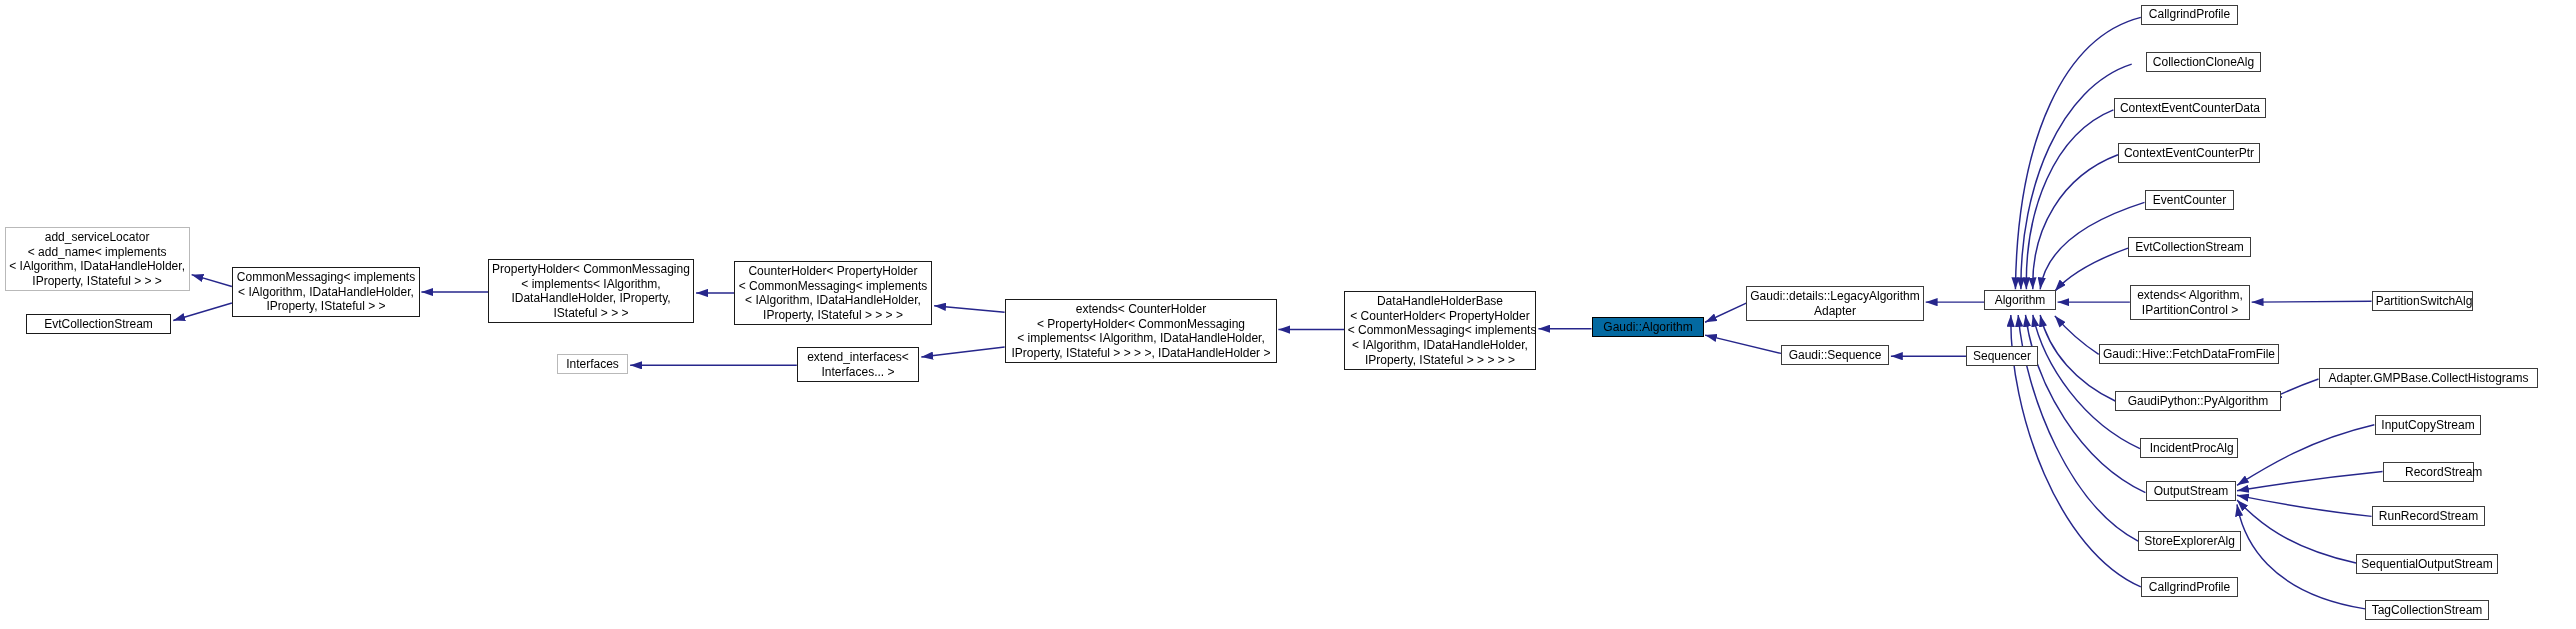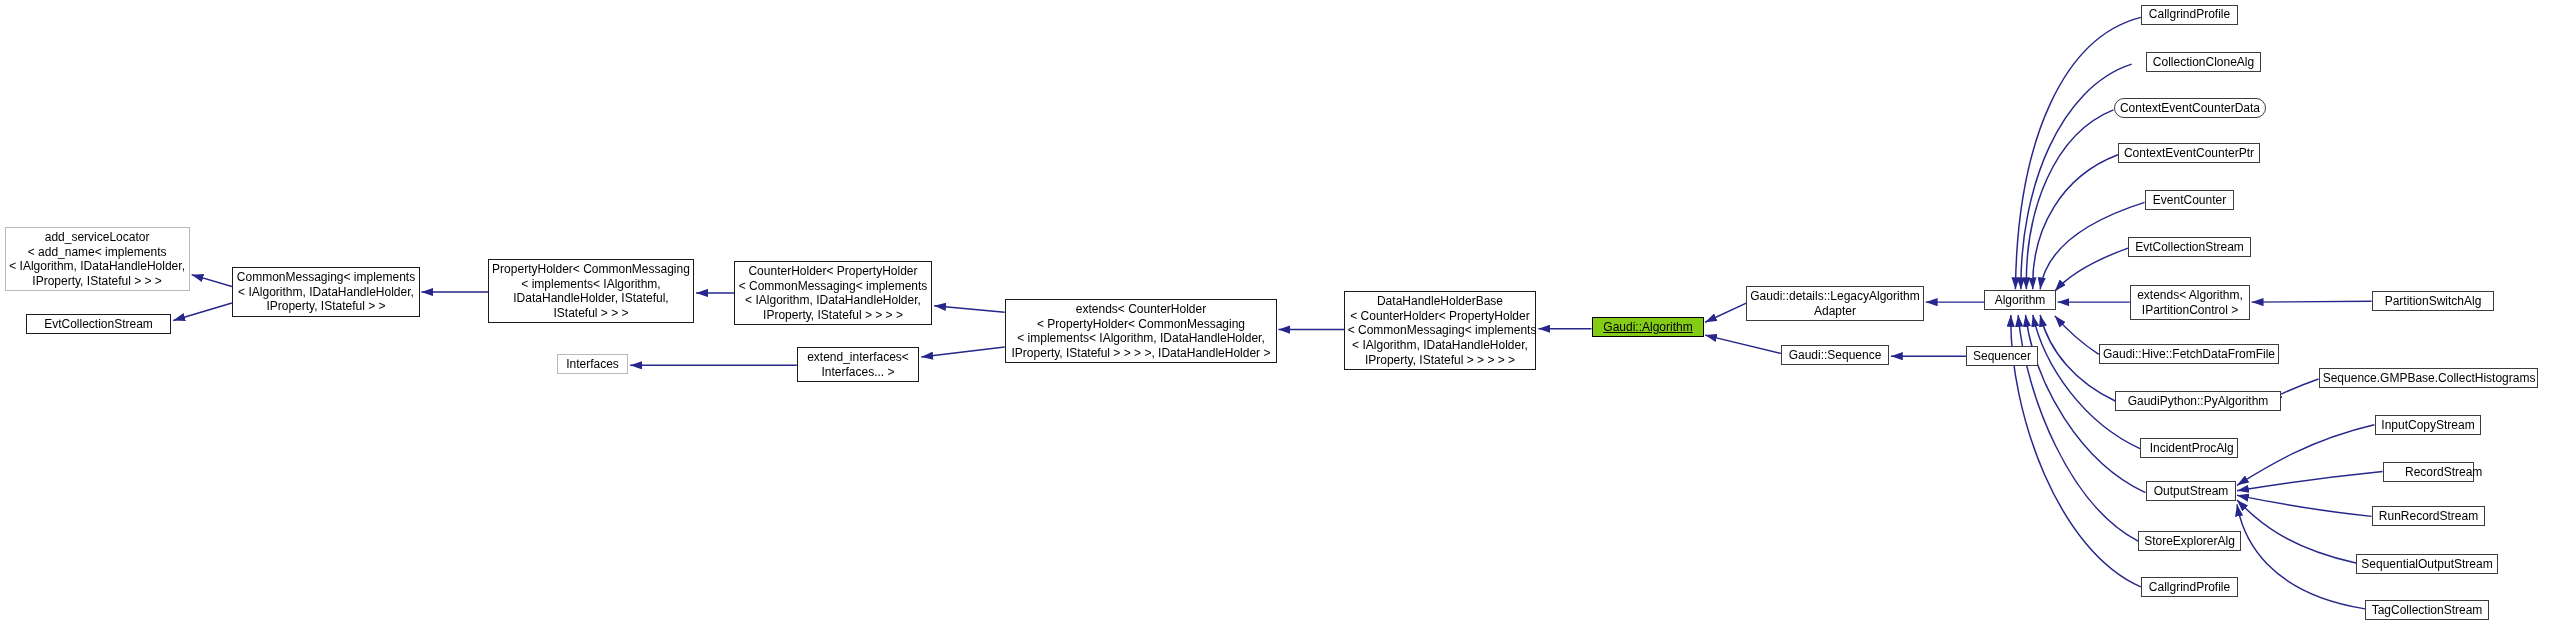--- a/index.html
+++ b/index.html
@@ -23,21 +23,21 @@
     border: 1.3px solid #1a1a1a;
     color: #000000;
     font-size: 12px;
     line-height: 14.7px;
     text-align: center;
     padding: 1.8px 2.7px;
     white-space: nowrap;
   }
   .node.thick { border-width: 1.8px; border-color: #3c3c3c; }
   .node.grey  { border-color: #b9b9b9; }
-  .node.selected { background: #84cc16; border-width: 1.8px; border-color: #000000; text-decoration: underline; }
+  .node.selected { background: #0369a1; border-width: 1.8px; border-color: #000000; }
   .node .line { pointer-events: none; }
 </style>
 </head>
 <body>
 
 <div class="canvas">
   <svg class="edges" id="edge-layer" viewBox="0 0 2813 687" xmlns="http://www.w3.org/2000/svg">
     <defs>
       <marker id="arrow" viewBox="0 0 13 9" refX="13" refY="4.5" markerWidth="13" markerHeight="9" markerUnits="userSpaceOnUse" orient="auto">
         <polygon points="0,0 13,4.5 0,9" fill="#26268b"></polygon>
@@ -90,21 +90,21 @@
         <div class="line">EvtCollectionStream</div>
       </div>
       <div class="node" style="left: 232px; top: 267px; width: 188px;">
         <div class="line">CommonMessaging&lt; implements</div>
         <div class="line">&lt; IAlgorithm, IDataHandleHolder,</div>
         <div class="line">IProperty, IStateful &gt; &gt;</div>
       </div>
       <div class="node" style="left: 488px; top: 259px; width: 206px;">
         <div class="line">PropertyHolder&lt; CommonMessaging</div>
         <div class="line">&lt; implements&lt; IAlgorithm,</div>
-        <div class="line">IDataHandleHolder, IStateful,</div>
+        <div class="line">IDataHandleHolder, IProperty,</div>
         <div class="line">IStateful &gt; &gt; &gt;</div>
       </div>
       <div class="node" style="left: 734px; top: 261px; width: 198px;">
         <div class="line">CounterHolder&lt; PropertyHolder</div>
         <div class="line">&lt; CommonMessaging&lt; implements</div>
         <div class="line">&lt; IAlgorithm, IDataHandleHolder,</div>
         <div class="line">IProperty, IStateful &gt; &gt; &gt; &gt;</div>
       </div>
       <div class="node grey" style="left: 557px; top: 354px; width: 71px;">
         <div class="line">Interfaces</div>
@@ -141,21 +141,21 @@
       </div>
       <div class="node thick" style="left: 1966px; top: 346px; width: 72px;">
         <div class="line">Sequencer</div>
       </div>
       <div class="node thick" style="left: 2141px; top: 4.6px; width: 97px;">
         <div class="line">CallgrindProfile</div>
       </div>
       <div class="node thick" style="left: 2132px; top: 52px; width: 115px; margin-left: 14px;">
         <div class="line">CollectionCloneAlg</div>
       </div>
-      <div class="node thick" style="left: 2114px; top: 98px; width: 152px; border-radius: 10px;">
+      <div class="node thick" style="left: 2114px; top: 98px; width: 152px;">
         <div class="line">ContextEventCounterData</div>
       </div>
       <div class="node thick" style="left: 2118px; top: 143px; width: 142px;">
         <div class="line">ContextEventCounterPtr</div>
       </div>
       <div class="node thick" style="left: 2145px; top: 190px; width: 89px;">
         <div class="line">EventCounter</div>
       </div>
       <div class="node thick" style="left: 2128px; top: 237px; width: 123px;">
         <div class="line">EvtCollectionStream</div>
@@ -175,25 +175,25 @@
       </div>
       <div class="node thick" style="left: 2146px; top: 481px; width: 90px;">
         <div class="line">OutputStream</div>
       </div>
       <div class="node thick" style="left: 2138px; top: 531px; width: 103px;">
         <div class="line">StoreExplorerAlg</div>
       </div>
       <div class="node thick" style="left: 2141px; top: 577px; width: 97px;">
         <div class="line">CallgrindProfile</div>
       </div>
-      <div class="node thick" style="left: 2372px; top: 291px; width: 122px;">
+      <div class="node thick" style="left: 2372px; top: 291px; width: 101px;">
         <div class="line">PartitionSwitchAlg</div>
       </div>
       <div class="node thick" style="left: 2319px; top: 368px; width: 219px;">
-        <div class="line">Sequence.GMPBase.CollectHistograms</div>
+        <div class="line">Adapter.GMPBase.CollectHistograms</div>
       </div>
       <div class="node thick" style="left: 2375px; top: 415px; width: 106px;">
         <div class="line">InputCopyStream</div>
       </div>
       <div class="node thick" style="left: 2383px; top: 462px; width: 91px; padding-left: 21px;">
         <div class="line">RecordStream</div>
       </div>
       <div class="node thick" style="left: 2372px; top: 506px; width: 113px;">
         <div class="line">RunRecordStream</div>
       </div>

